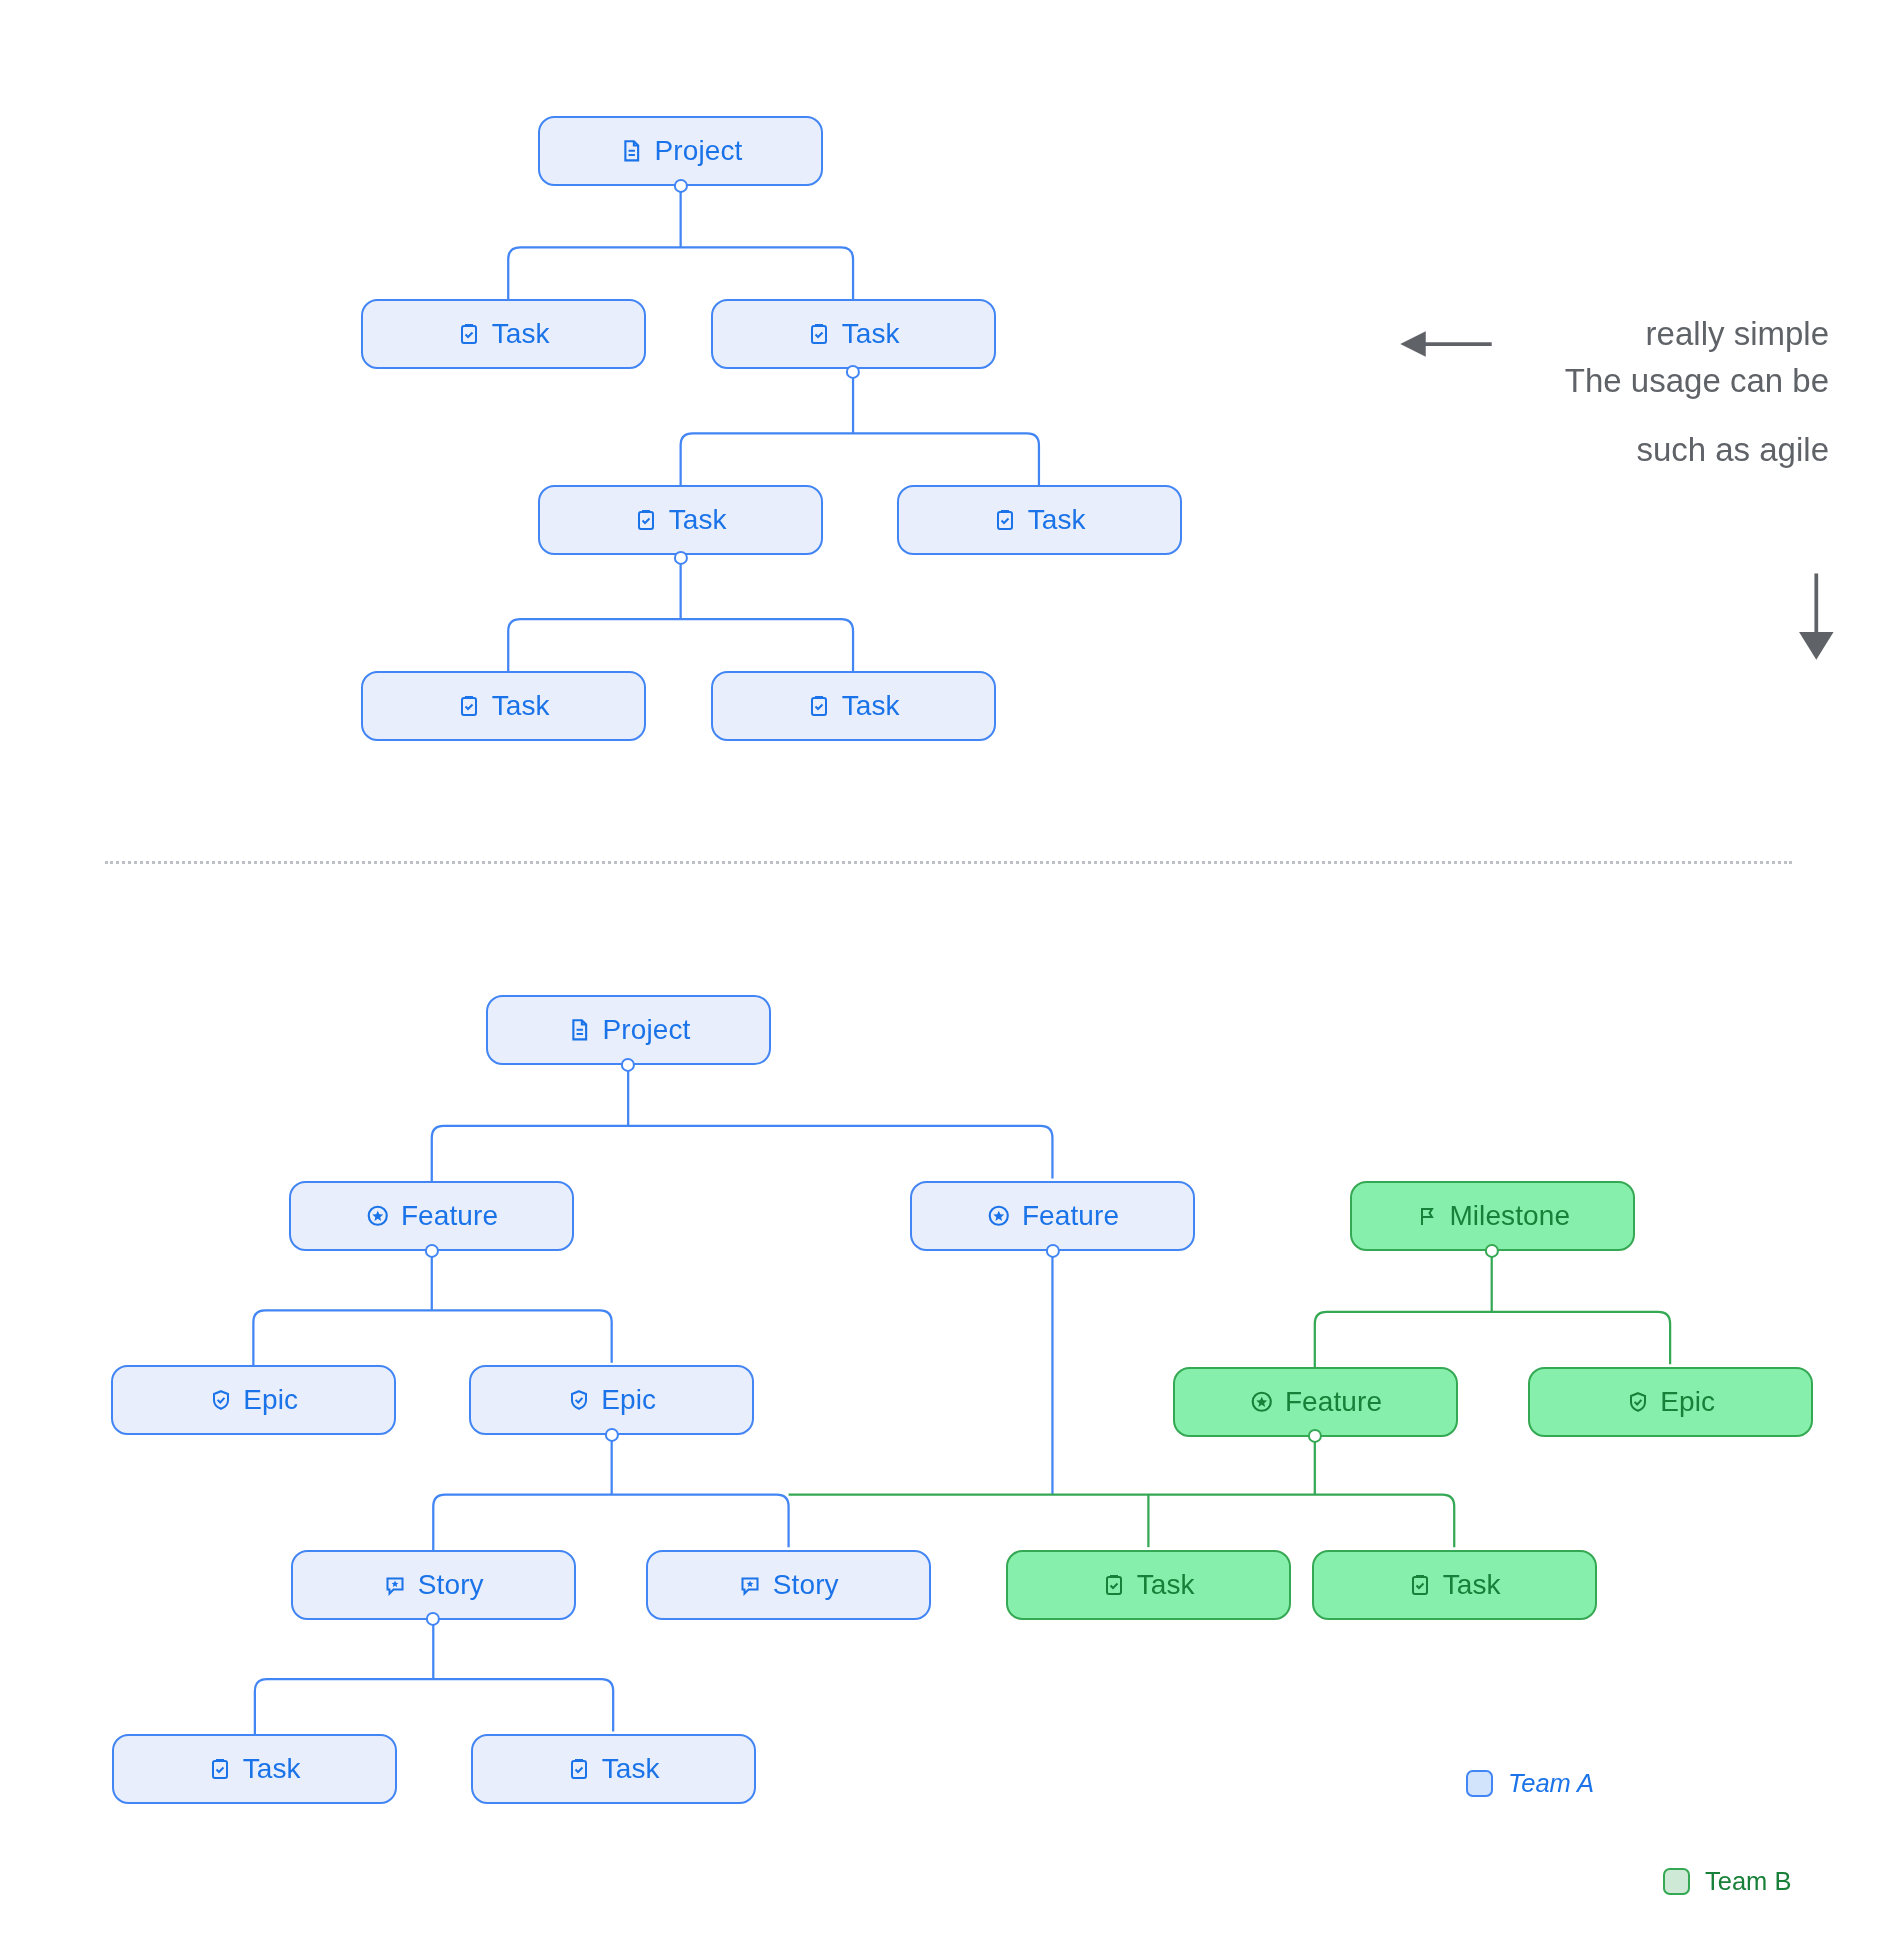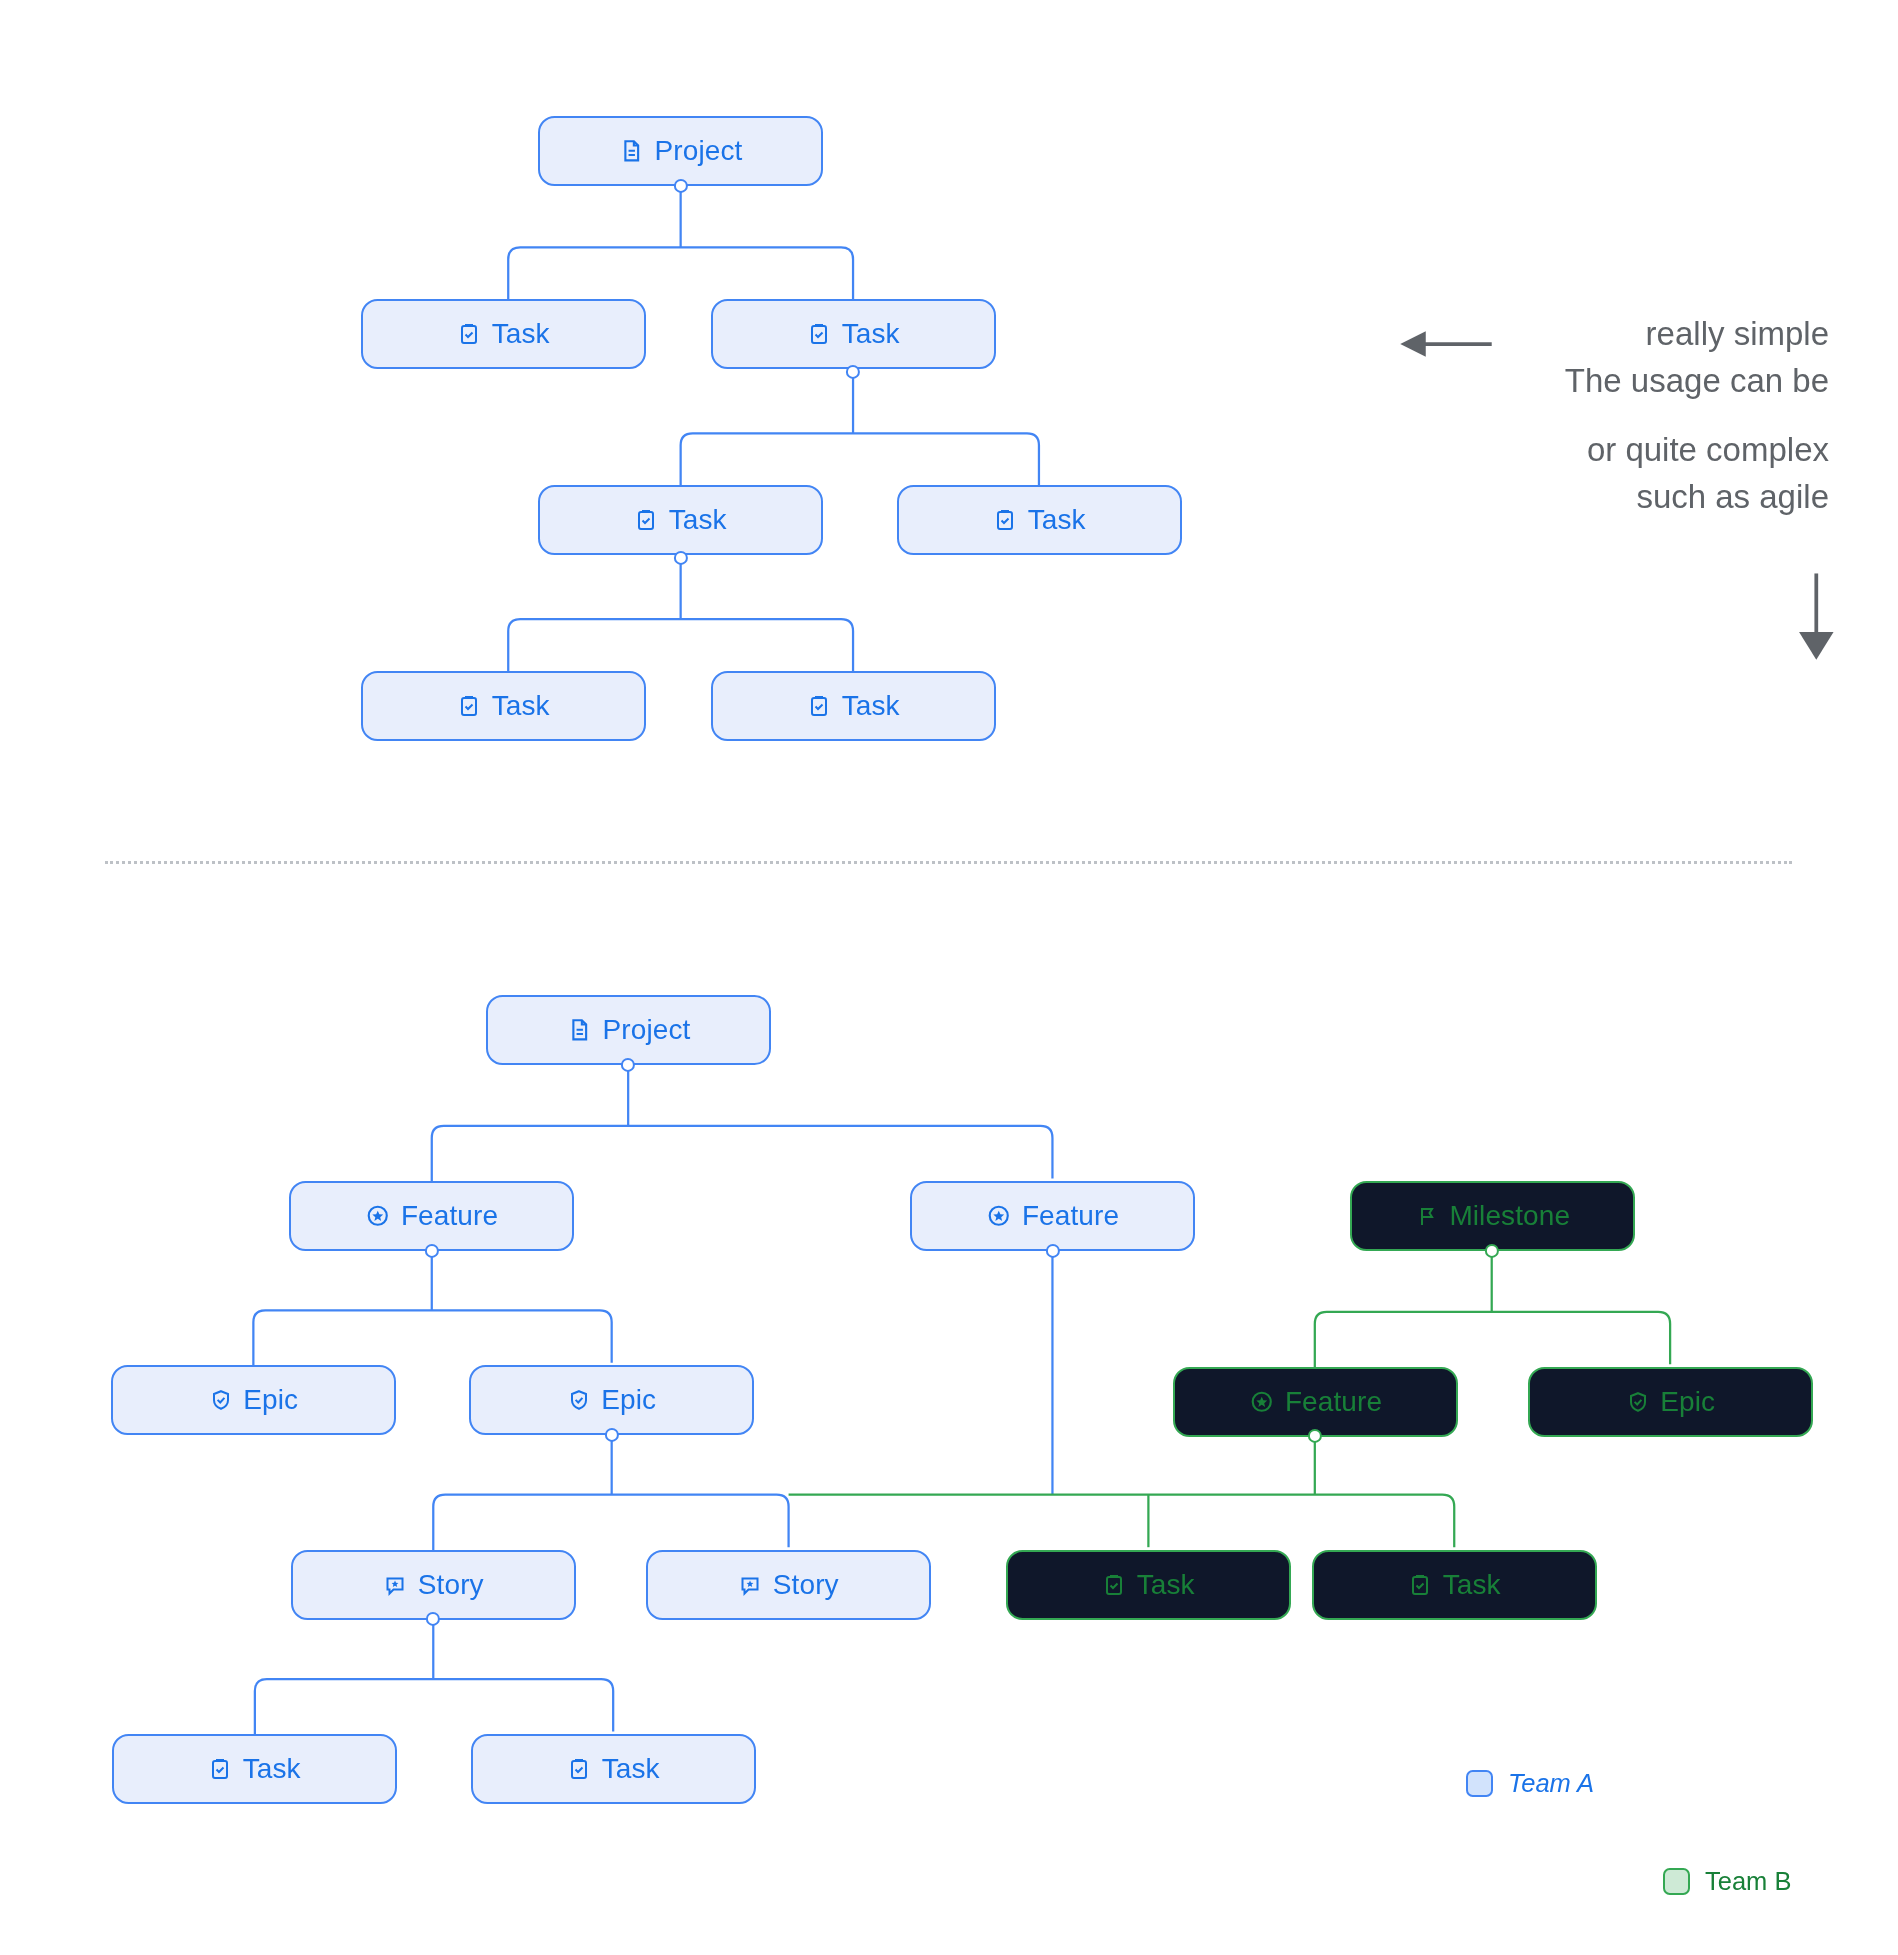--- a/index.html
+++ b/index.html
@@ -16,21 +16,21 @@
     display:flex;align-items:center;justify-content:center;
     gap:10.5px;
     font-size:28px;letter-spacing:0.1px;
     white-space:nowrap;
   }
   .node .lbl{line-height:1;}
   .node .ico{display:inline-flex;align-items:center;justify-content:center;}
   .node .ico svg{display:block;}
 
   .teamA{background:#e8eefc;border-color:#4285f4;color:#1a73e8;}
-  .teamB{background:#0f172a;border-color:#34a853;color:#188038;}
+  .teamB{background:#86efac;border-color:#34a853;color:#188038;}
 
   .port{
     position:absolute;width:14.2px;height:14.2px;border-radius:50%;
     background:#ffffff;box-sizing:border-box;border:2.2px solid #4285f4;
     transform:translate(-50%,-50%);
   }
   .port.b{border-color:#34a853;}
 
   .divider{
     position:absolute;left:105px;top:861px;width:1687px;height:0;
@@ -185,21 +185,20 @@
   </div>
 
   <div class="port" style="left:681px;top:186px;"></div>
   <div class="port" style="left:853px;top:372px;"></div>
   <div class="port" style="left:681px;top:558px;"></div>
 
   <div class="note" id="note-block">
     <span class="ln">really simple</span>
     <span class="ln">The usage can be</span>
     <span class="gap"></span>
-    <span class="ln">or quite complex</span>
     <span class="ln">such as agile</span>
   </div>
 
   <div class="divider"></div>
 
   <div class="node teamA" style="left:486px;top:995px;width:285px;height:70px;">
     <span class="ico">
         <svg width="25.5" height="25.5" viewBox="0 0 24 24" fill="none" stroke="#1a73e8" stroke-width="2">
           <path d="M14 3H6v18h12V7l-4-4z"></path>
           <path d="M14 3v4h4"></path>

